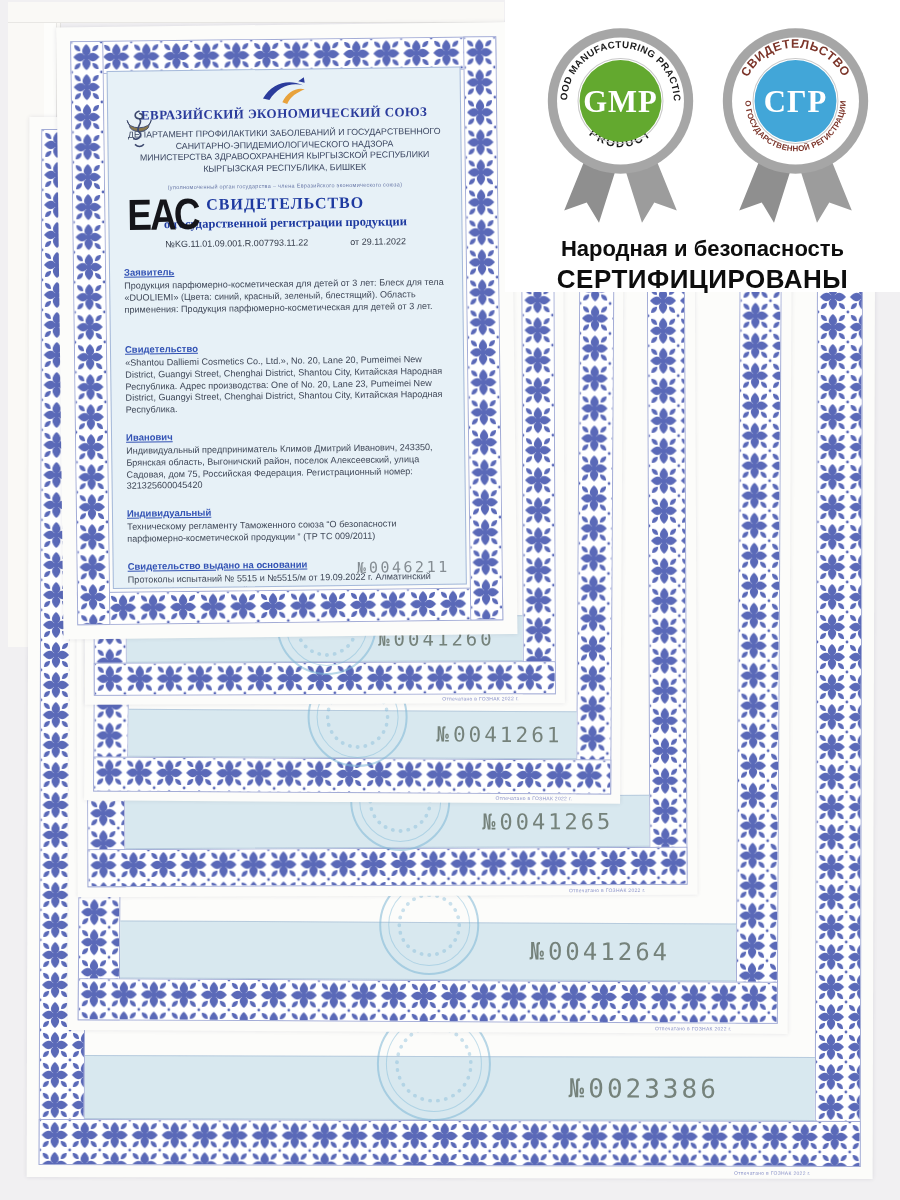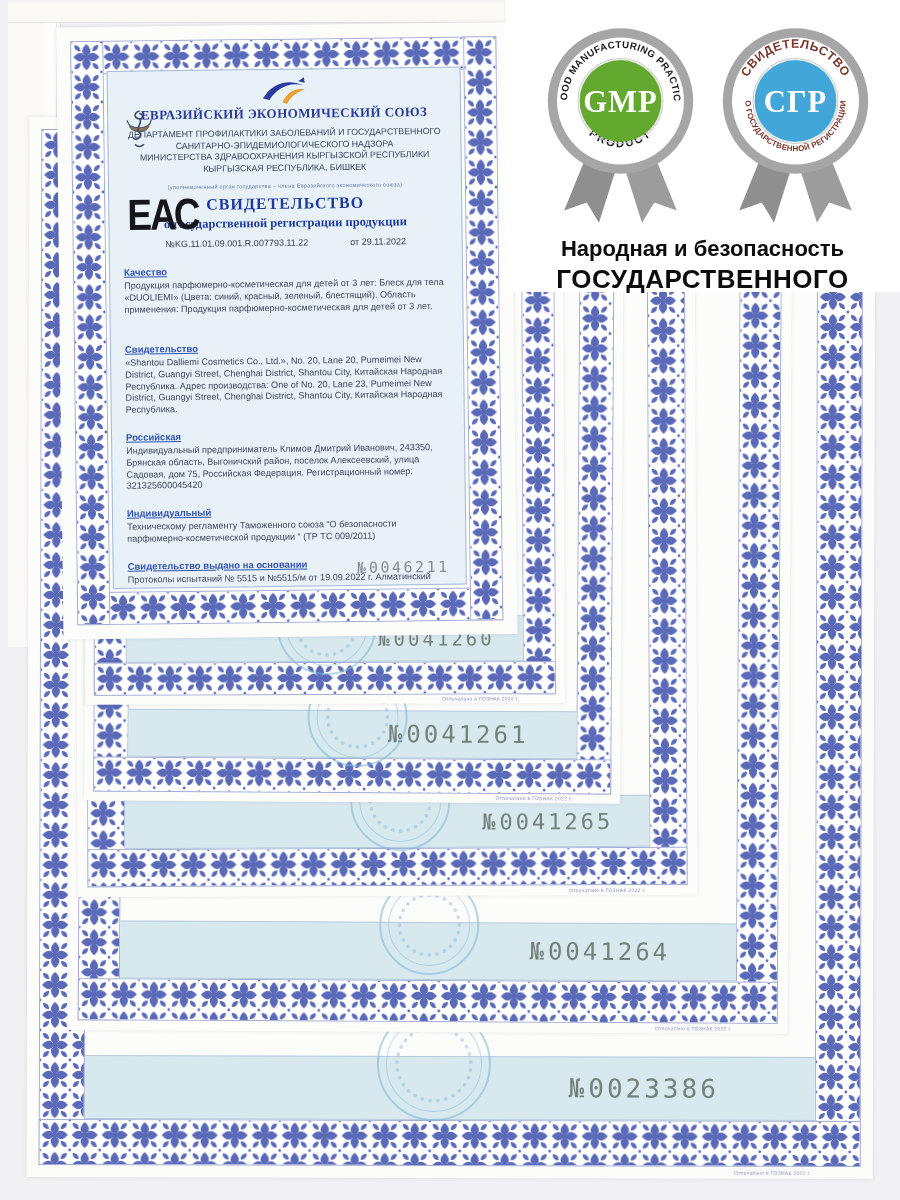--- a/index.html
+++ b/index.html
@@ -175,21 +175,21 @@
         <rect width="100%" height="100%" fill="url(#orn)"></rect>
       </svg>
     </div>
   <div class="ornw" style="left:9px;right:9px;bottom:9px;height:35px;">
       <svg width="100%" height="100%" preserveAspectRatio="none">
         <rect width="100%" height="100%" fill="url(#orn)"></rect>
       </svg>
     </div>
   <div class="band" style="left:44px;right:44px;bottom:44px;height:46px;">
     <div class="bstamp" style="left:40%;top:-44px;"></div>
-    <span class="bnum" style="padding-right:48px;font-size:24px;"><span class="pref">№</span><span>0041261</span></span>
+    <span class="bnum" style="padding-right:14px;font-size:21px;"><span class="pref">№</span><span>0041261</span></span>
   </div>
   <span class="imprint" style="right:48px;bottom:2px;">Отпечатано в ГОЗНАК 2022 г.</span>
 </div>
 
 <div class="sheet" style="left:84px;top:186px;width:480px;height:518px;transform:rotate(-0.2deg);">
   <div class="ornw" style="left:9px;top:9px;bottom:9px;width:33px;">
       <svg width="100%" height="100%" preserveAspectRatio="none">
         <rect width="100%" height="100%" fill="url(#orn)"></rect>
       </svg>
     </div>
@@ -260,29 +260,29 @@
     <div class="titleblock">
       <div class="eac">ЕАС</div>
       <div class="ctitle">СВИДЕТЕЛЬСТВО</div>
       <div class="csub">о государственной регистрации продукции</div>
       <div class="numline">
         <span>№</span><span>KG.11.01.09.001.R.007793.11.22</span><span class="gap"></span><span>от</span> <span>29.11.2022</span>
       </div>
     </div>
     <div class="sections">
       <div class="sec m-lg">
-        <span class="lbl">Качество</span>
+        <span class="lbl">Заявитель</span>
         <div class="bod">Продукция парфюмерно-косметическая для детей от 3 лет: Блеск для тела «DUOLIEMI» (Цвета: синий, красный, зеленый, блестящий). Область применения: Продукция парфюмерно-косметическая для детей от 3 лет.</div>
       </div>
       <div class="sec">
         <span class="lbl">Свидетельство</span>
         <div class="bod">«Shantou Dalliemi Cosmetics Co., Ltd.», No. 20, Lane 20, Pumeimei New District, Guangyi Street, Chenghai District, Shantou City, Китайская Народная Республика. Адрес производства: One of No. 20, Lane 23, Pumeimei New District, Guangyi Street, Chenghai District, Shantou City, Китайская Народная Республика.</div>
       </div>
       <div class="sec">
-        <span class="lbl">Российская</span>
+        <span class="lbl">Иванович</span>
         <div class="bod">Индивидуальный предприниматель Климов Дмитрий Иванович, 243350, Брянская область, Выгоничский район, поселок Алексеевский, улица Садовая, дом 75, Российская Федерация. Регистрационный номер: 321325600045420</div>
       </div>
       <div class="sec">
         <span class="lbl">Индивидуальный</span>
         <div class="bod">Техническому регламенту Таможенного союза “О безопасности парфюмерно-косметической продукции ” (ТР ТС 009/2011)</div>
       </div>
       <div class="sec">
         <span class="lbl">Свидетельство выдано на основании</span>
         <div class="bod">Протоколы испытаний № 5515 и №5515/м от 19.09.2022 г. Алматинский филиал АО «Национальный центр экспертизы и сертификации» Испытательная лаборатория пищевой продукции (аттестат аккредитации № KZ.T.02.0460); № 1573/Р от 29.09.2022 г. Испытательный центр ТОО «Cosmomed» (аттестат аккредитации № KZ.T.02.0738)</div>
       </div>
@@ -320,15 +320,15 @@
       <path id="arcSB" d="M36,85 A49,49 0 0 0 134,85"></path>
     </defs>
     <text class="arcs"><textPath href="#arcST" startOffset="50%" text-anchor="middle">СВИДЕТЕЛЬСТВО</textPath></text>
     <text class="arcsb"><textPath href="#arcSB" startOffset="50%" text-anchor="middle">О ГОСУДАРСТВЕННОЙ РЕГИСТРАЦИИ</textPath></text>
     <circle cx="85" cy="85" r="41.5" fill="none" stroke="#c9c9c9" stroke-width="1"></circle>
     <circle cx="85" cy="85" r="40" fill="#42a6d8"></circle>
     <text x="85" y="96" class="bcenter">СГР</text>
   </svg>
   <div class="captions">
     <div class="cap1">Народная и безопасность</div>
-    <div class="cap2">ГОСУДАРСТВЕННОГО</div>
+    <div class="cap2">СЕРТИФИЦИРОВАНЫ</div>
   </div>
 </div>
 
 </body></html>

